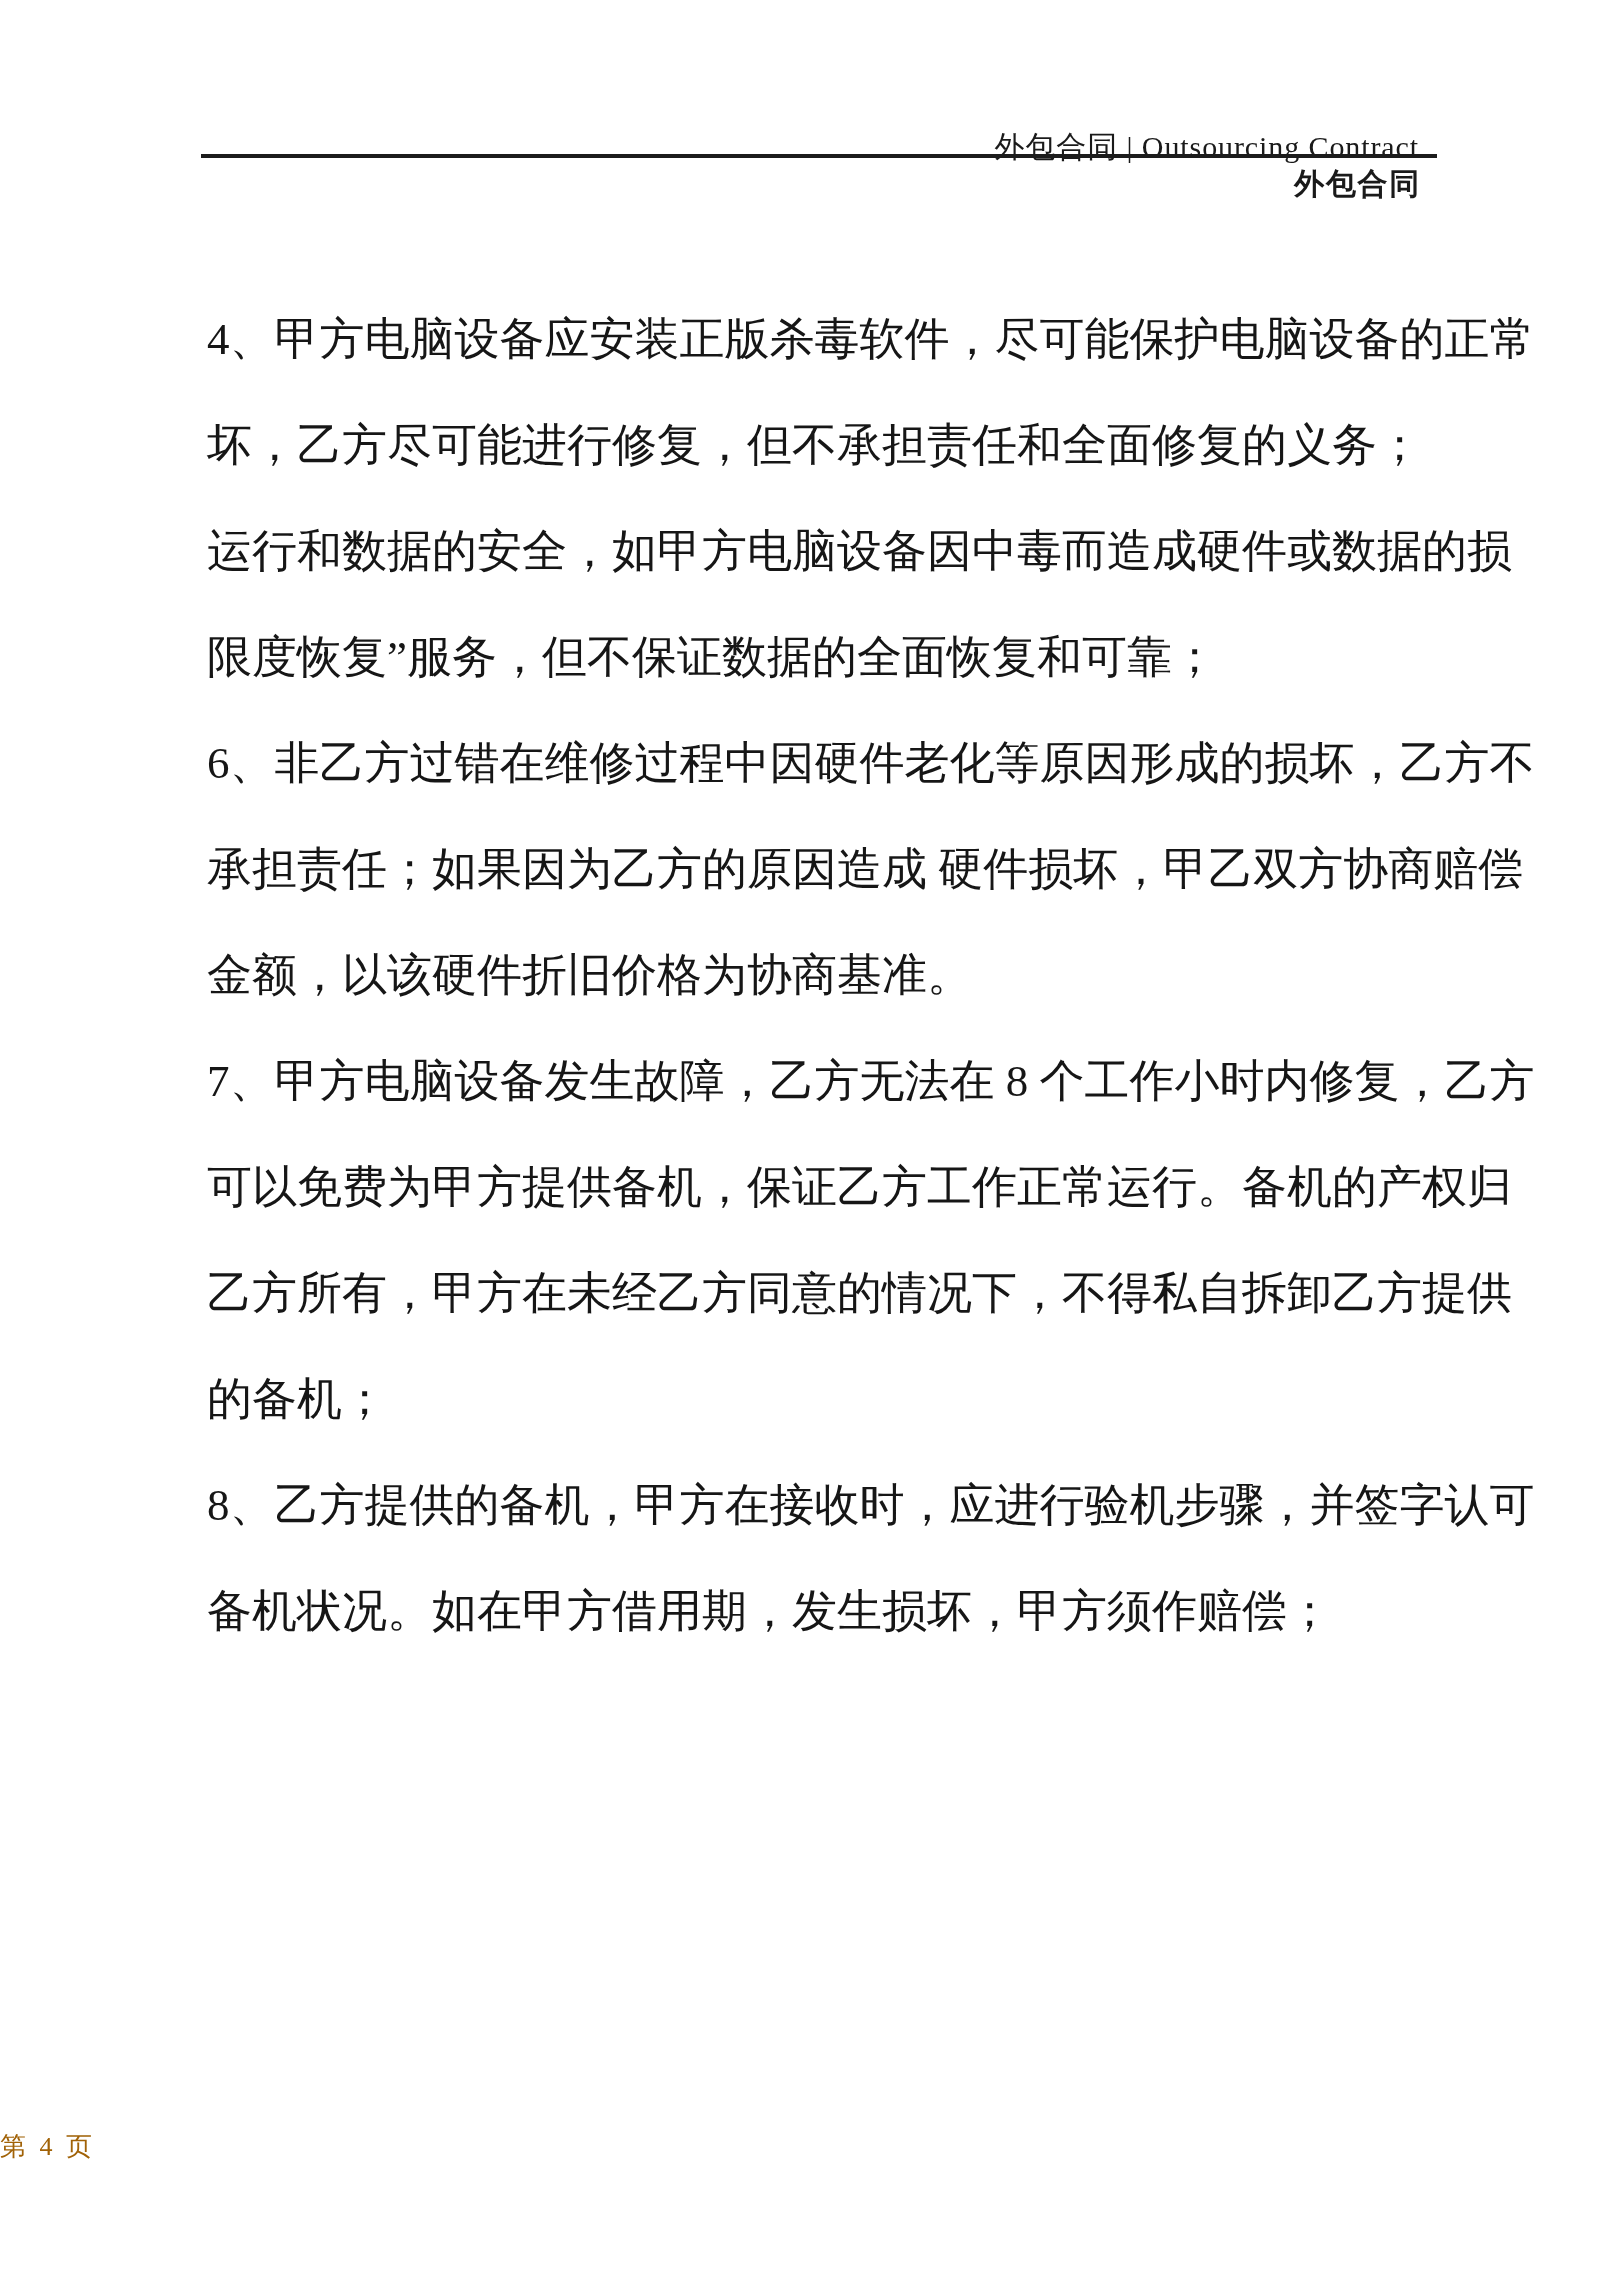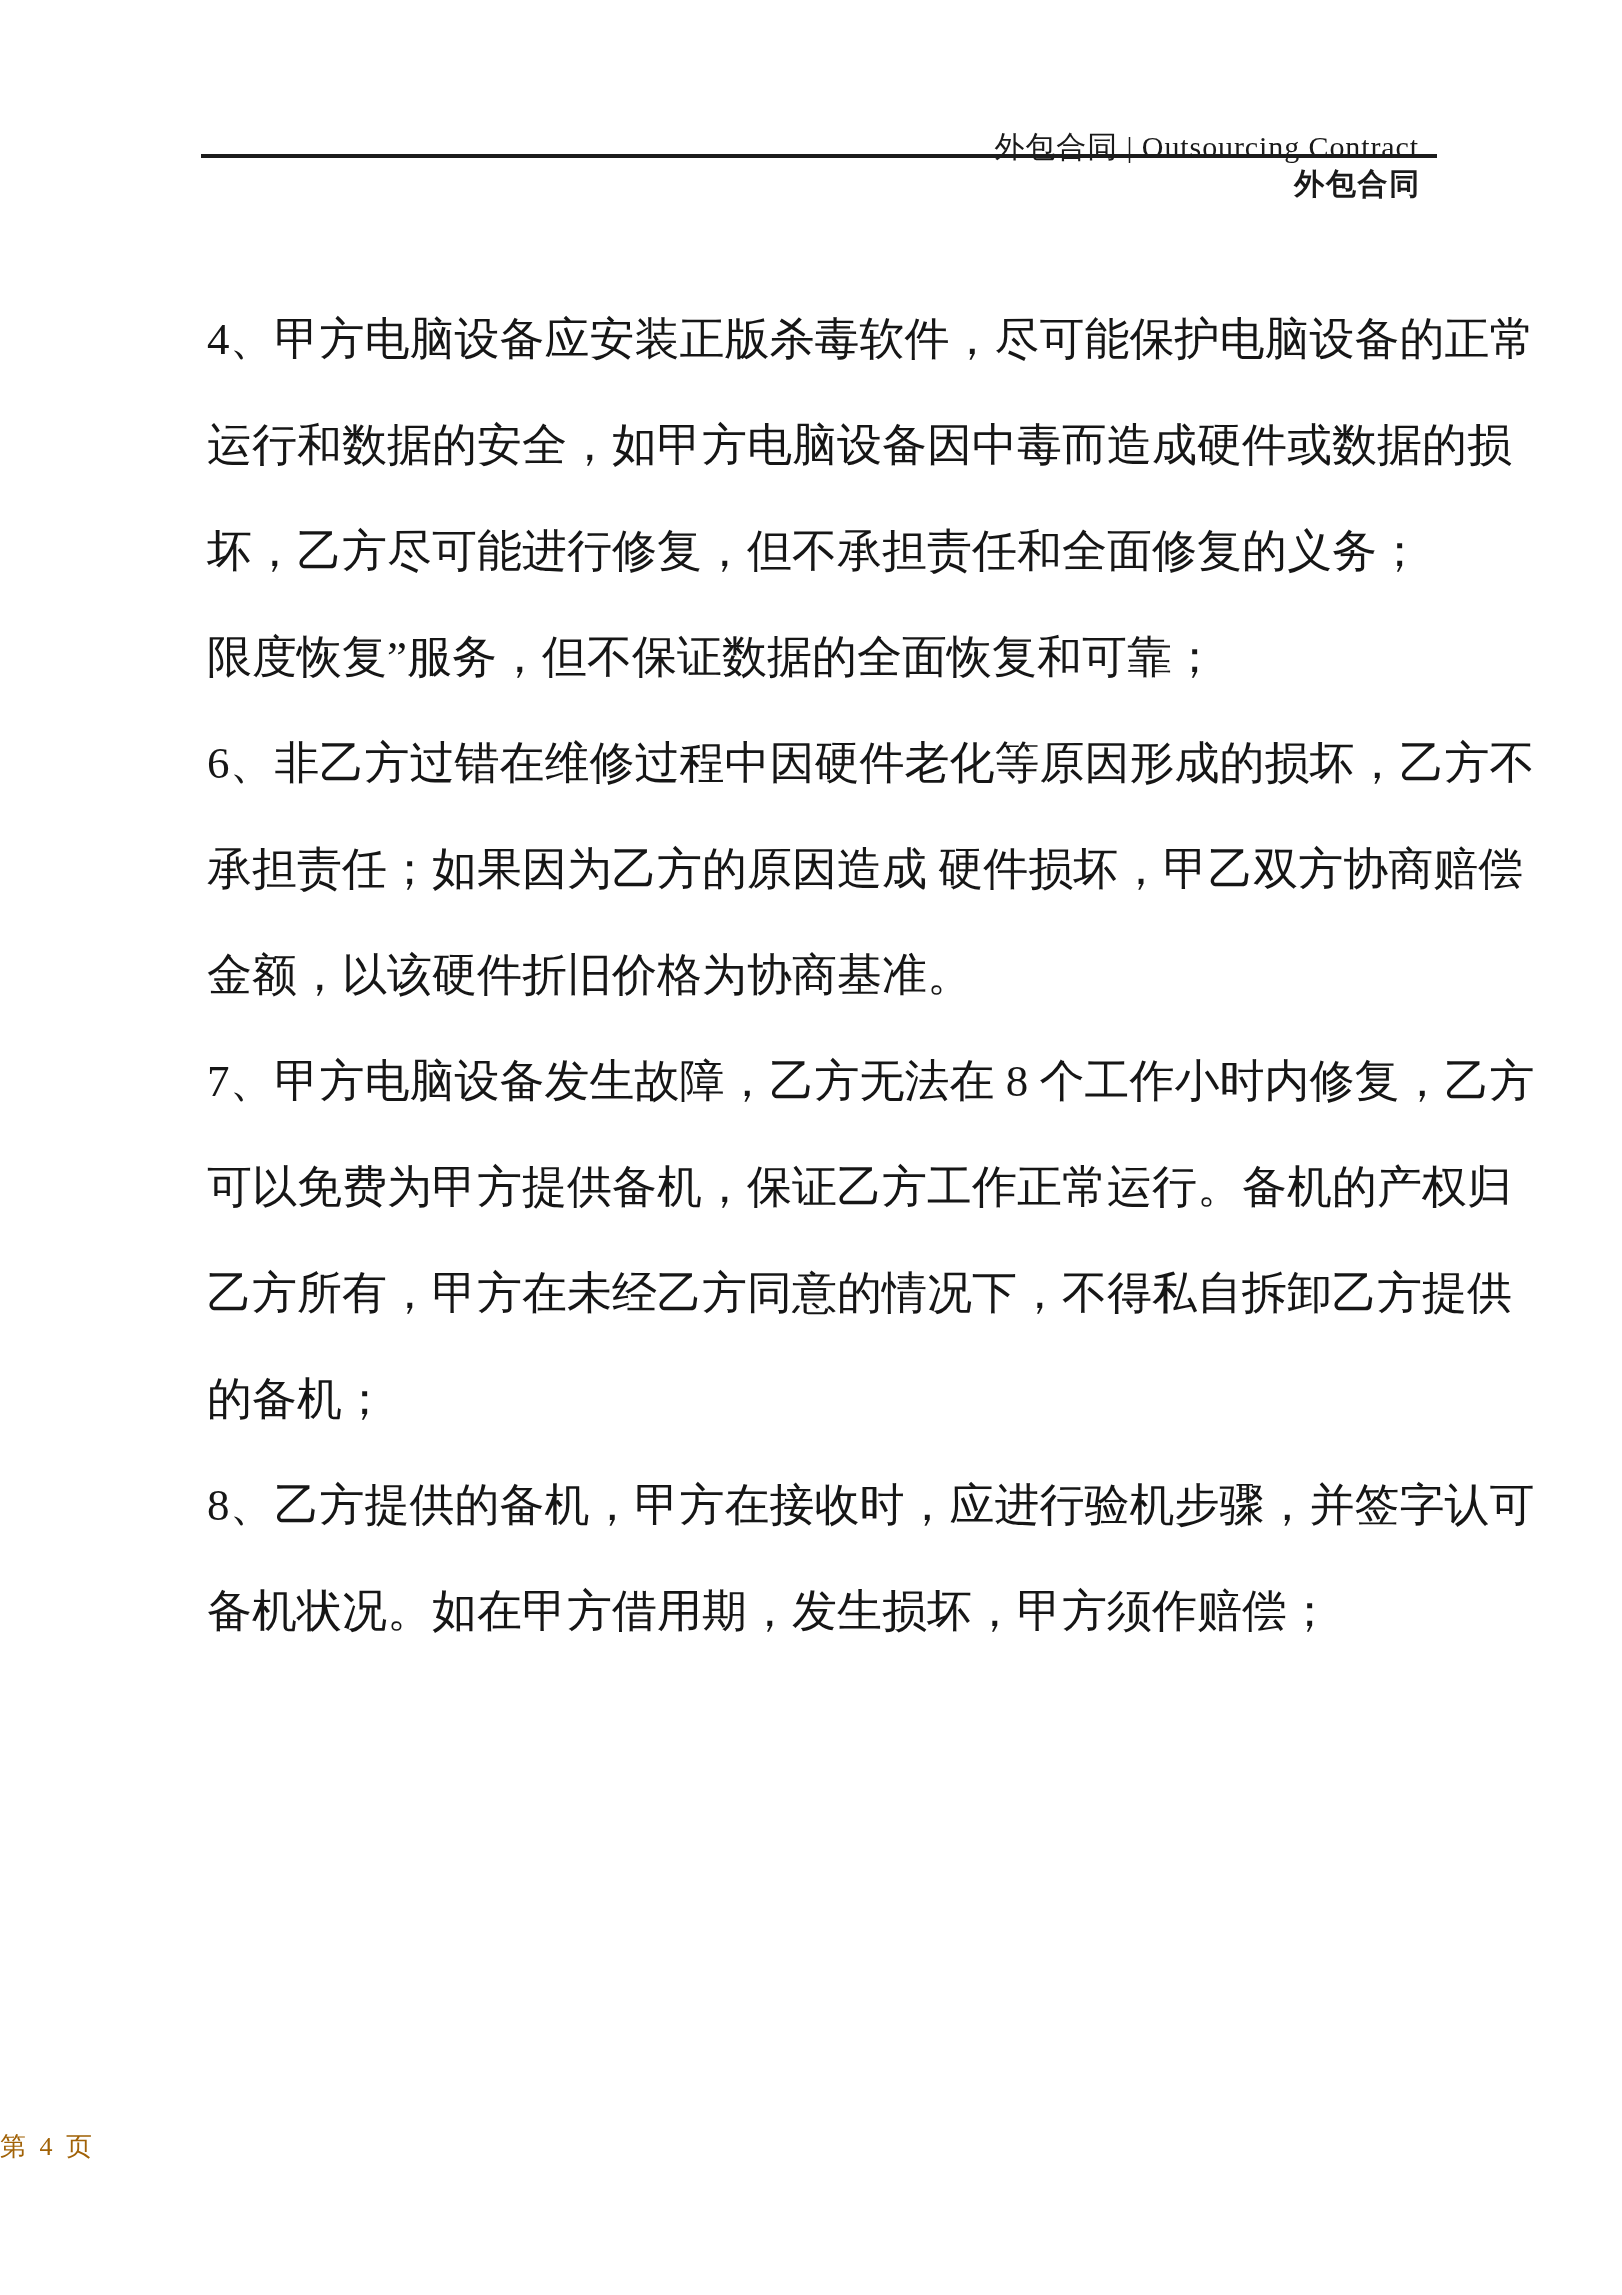--- a/index.html
+++ b/index.html
@@ -89,22 +89,22 @@
 <div class="page">
 
   <div class="header-title">外包合同 | Outsourcing Contract</div>
 
   <div class="header-rule"></div>
 
   <div class="header-subtitle">外包合同</div>
 
   <div class="doc-body">
     <div class="line just">4、甲方电脑设备应安装正版杀毒软件，尽可能保护电脑设备的正常</div>
+    <div class="line end">坏，乙方尽可能进行修复，但不承担责任和全面修复的义务；</div>
     <div class="line just">运行和数据的安全，如甲方电脑设备因中毒而造成硬件或数据的损</div>
-    <div class="line end">坏，乙方尽可能进行修复，但不承担责任和全面修复的义务；</div>
 
     <div class="line end">限度恢复”服务，但不保证数据的全面恢复和可靠；</div>
 
     <div class="line just">6、非乙方过错在维修过程中因硬件老化等原因形成的损坏，乙方不</div>
     <div class="line just">承担责任；如果因为乙方的原因造成 硬件损坏，甲乙双方协商赔偿</div>
     <div class="line end">金额，以该硬件折旧价格为协商基准。</div>
 
     <div class="line just">7、甲方电脑设备发生故障，乙方无法在 8 个工作小时内修复，乙方</div>
     <div class="line just">可以免费为甲方提供备机，保证乙方工作正常运行。备机的产权归</div>
     <div class="line just">乙方所有，甲方在未经乙方同意的情况下，不得私自拆卸乙方提供</div>

